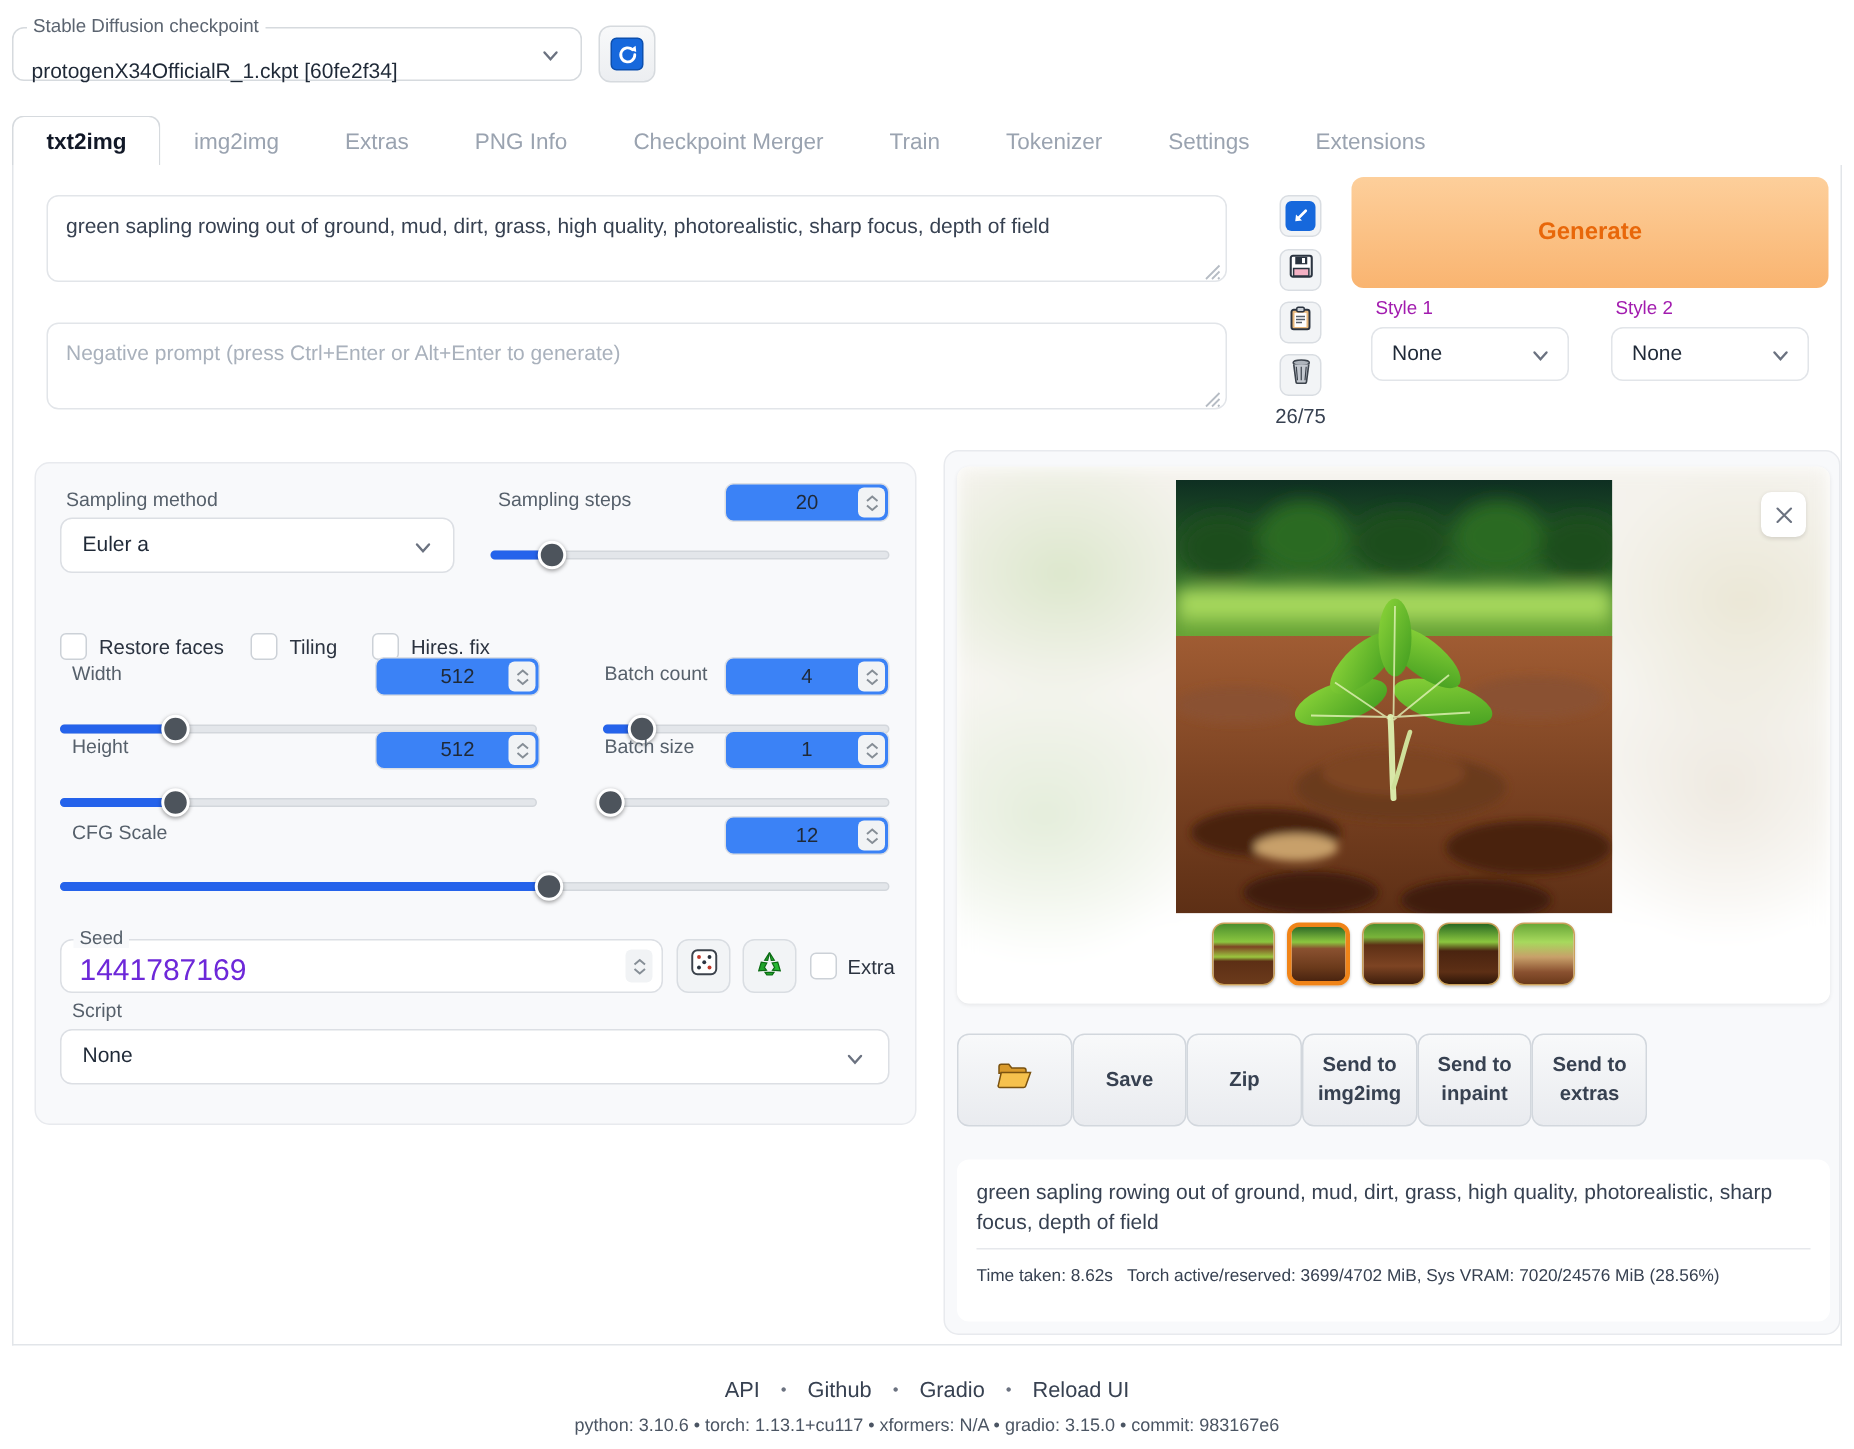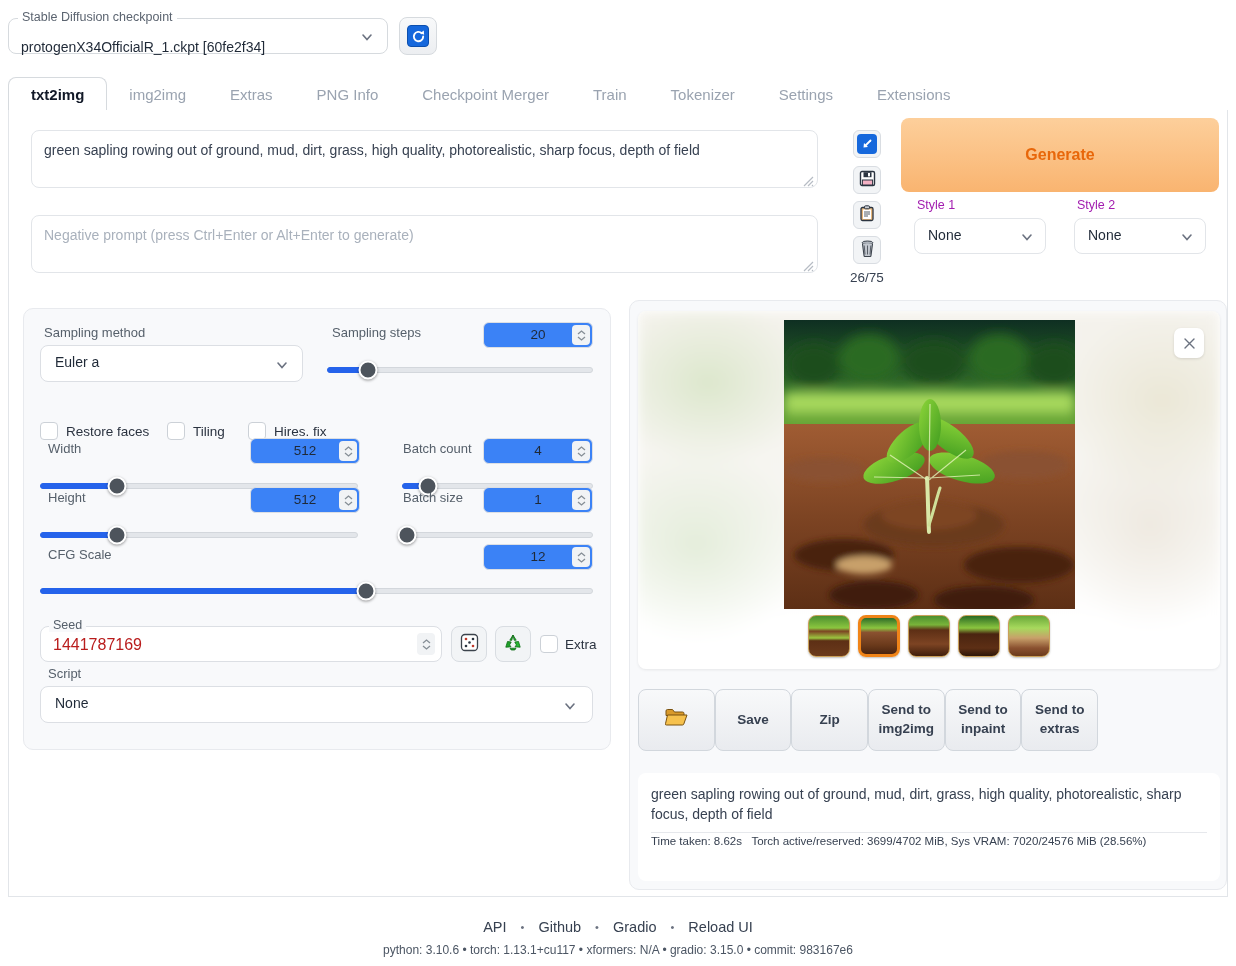--- a/index.html
+++ b/index.html
@@ -76,21 +76,21 @@
   .cb { position:absolute; width:18px; height:18px; background:#fff; border:1px solid #ccd1d7;
     border-radius:4px; }
   .cb-label { position:absolute; font-size:13.5px; color:#2b3340; }
 
   .dd { position:absolute; background:#fff; border:1px solid #dcdfe4; border-radius:8px; }
   .dd .val { position:absolute; left:14px; top:8px; font-size:14px; color:#1f2937; }
 
   .seedbox { position:absolute; height:36px; background:#fff; border:1px solid #dcdfe4; border-radius:8px; }
   .seedbox .legend { position:absolute; top:-9px; left:8px; background:#f8f9fb; padding:0 4px;
     font-size:12.5px; color:#56606b; }
-  .seedbox .sval { position:absolute; left:12px; top:9px; font-size:16px; color:#b91c1c; }
+  .seedbox .sval { position:absolute; left:12px; top:9px; font-size:20px; color:#6d28d9; }
   .sqbtn { position:absolute; width:36px; height:36px; background:#f2f4f6; border:1px solid #d9dde2;
     border-radius:8px; display:flex; align-items:center; justify-content:center; }
 
   
   .gallery-card { position:absolute; background:#fff; border-radius:8px;
     box-shadow:0 1px 3px rgba(0,0,0,.08); overflow:hidden; }
   .backdrop { position:absolute; inset:0;
     background:
       radial-gradient(150px 120px at 12% 20%, rgba(214,228,196,.8), transparent 70%),
       radial-gradient(160px 140px at 10% 65%, rgba(226,236,216,.9), transparent 70%),
@@ -109,21 +109,21 @@
   
   .btnrow { position:absolute; display:flex; justify-content:space-between; }
   .abtn { width:82px; height:62px; background:linear-gradient(180deg,#f8f9fa,#e9ebef);
     border:1px solid #d2d7dd; border-radius:8px; color:#374151; font-weight:bold;
     font-size:13.5px; font-family:inherit; display:flex; align-items:center; justify-content:center;
     text-align:center; line-height:1.4; padding:0 6px; cursor:pointer; }
 
   
   .infocard { position:absolute; background:#fff; border-radius:8px; padding:11px 13px 8px 13px;
     font-size:14px; color:#374151; line-height:1.45; }
-  .timerow { border-top:1px solid #e6e8ec; margin-top:7px; padding-top:0; font-size:11.5px; color:#374151; }
+  .timerow { border-top:1px solid #e6e8ec; margin-top:7px; padding-top:10px; font-size:11.5px; color:#374151; }
 
   
   .footer-links { position:absolute; left:0; top:919px; width:1236px; display:flex;
     justify-content:center; gap:14px; font-size:14.5px; color:#374151; align-items:center; }
   .footer-links .lnk { cursor:pointer; }
   .footer-links .dot { color:#6b7280; font-size:11px; }
   .footer-ver { position:absolute; left:0; top:943px; width:1236px; text-align:center;
     font-size:12px; color:#4b5563; }
 </style>
 </head>

